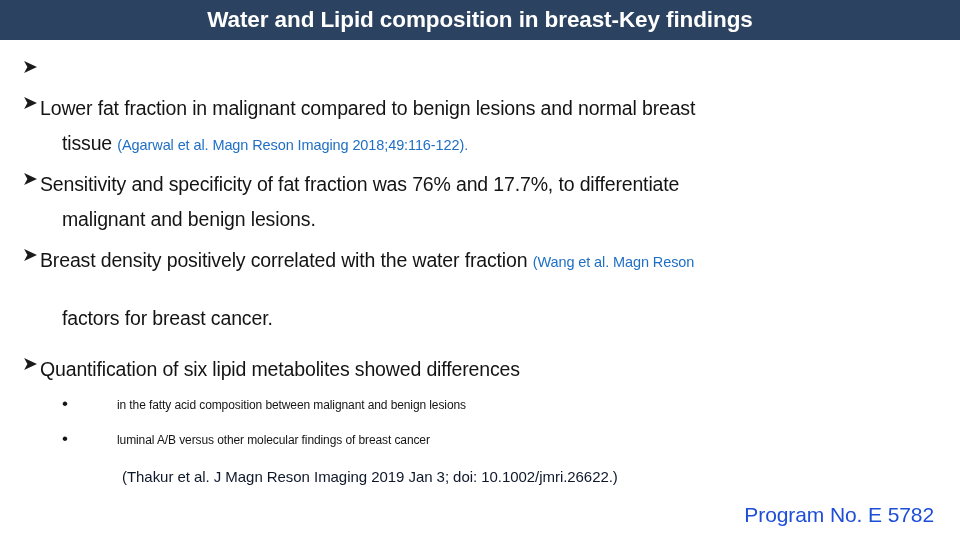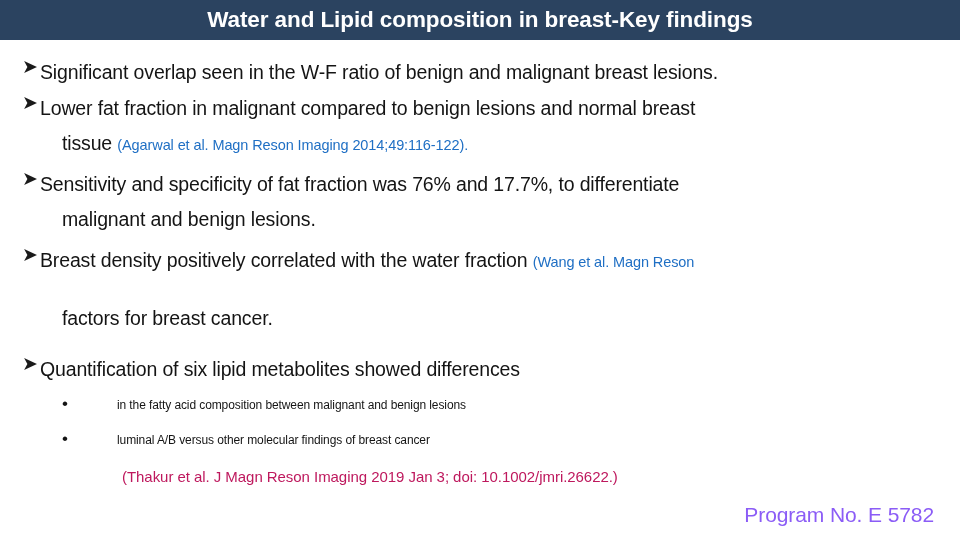--- a/index.html
+++ b/index.html
@@ -101,56 +101,55 @@
     color: #141414;
     font-size: 12px;
     line-height: 24px;
     letter-spacing: -0.1px;
     white-space: nowrap;
   }
   
   .footer-cite {
     position: absolute;
     left: 122px;
-    color: #be185d;
+    color: #0f172a;
     font-size: 15px;
     letter-spacing: -0.05px;
     white-space: nowrap;
   }
   .program-no {
     position: absolute;
     right: 26px;
-    color: #8b5cf6;
+    color: #1d4ed8;
     font-size: 21px;
     letter-spacing: -0.1px;
     white-space: nowrap;
   }
 </style>
 </head>
 <body>
 
 <div class="slide">
 
   <div class="title-bar">
     <span class="title-text">Water and Lipid composition in breast-Key findings</span>
   </div>
 
   <div class="body-area">
 
     <div class="bullet-row" style="left:0; top:14px; width:940px;">
       <span class="arrow-marker">➤</span>
-      <span class="bullet-text">Significant overlap seen in the W-F ratio of benign and malignant breast lesions.</span>
     </div>
 
     <div class="bullet-row" style="left:0; top:50px; width:940px;">
       <span class="arrow-marker">➤</span>
       <span class="bullet-text">Lower fat fraction in malignant compared to benign lesions and normal breast</span>
     </div>
     <div class="cont-line" style="top:88px;">
-      <span>tissue </span><span class="cite">(Agarwal et al. Magn Reson Imaging 2014;49:116-122).</span>
+      <span>tissue </span><span class="cite">(Agarwal et al. Magn Reson Imaging 2018;49:116-122).</span>
     </div>
 
     <div class="bullet-row" style="left:0; top:126px; width:940px;">
       <span class="arrow-marker">➤</span>
       <span class="bullet-text">Sensitivity and specificity of fat fraction was 76% and 17.7%, to differentiate</span>
     </div>
     <div class="cont-line" style="top:164px;">malignant and benign lesions.</div>
 
     <div class="bullet-row" style="left:0; top:202px; width:940px;">
       <span class="arrow-marker">➤</span>

